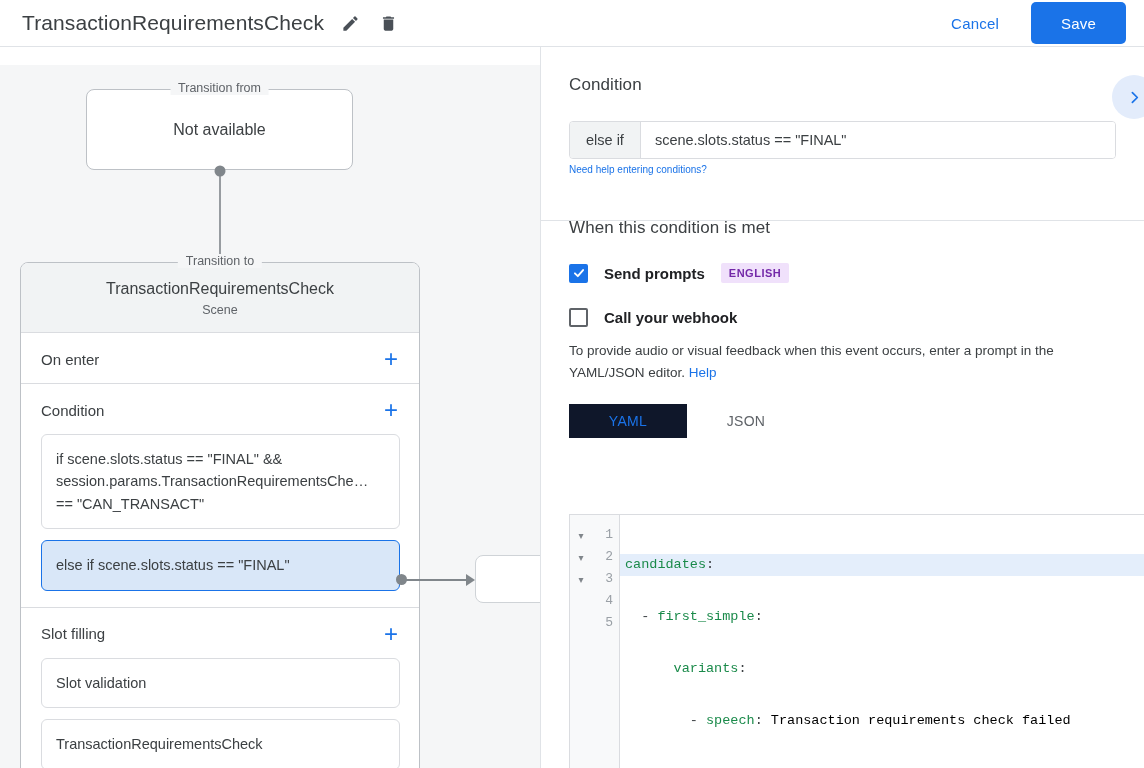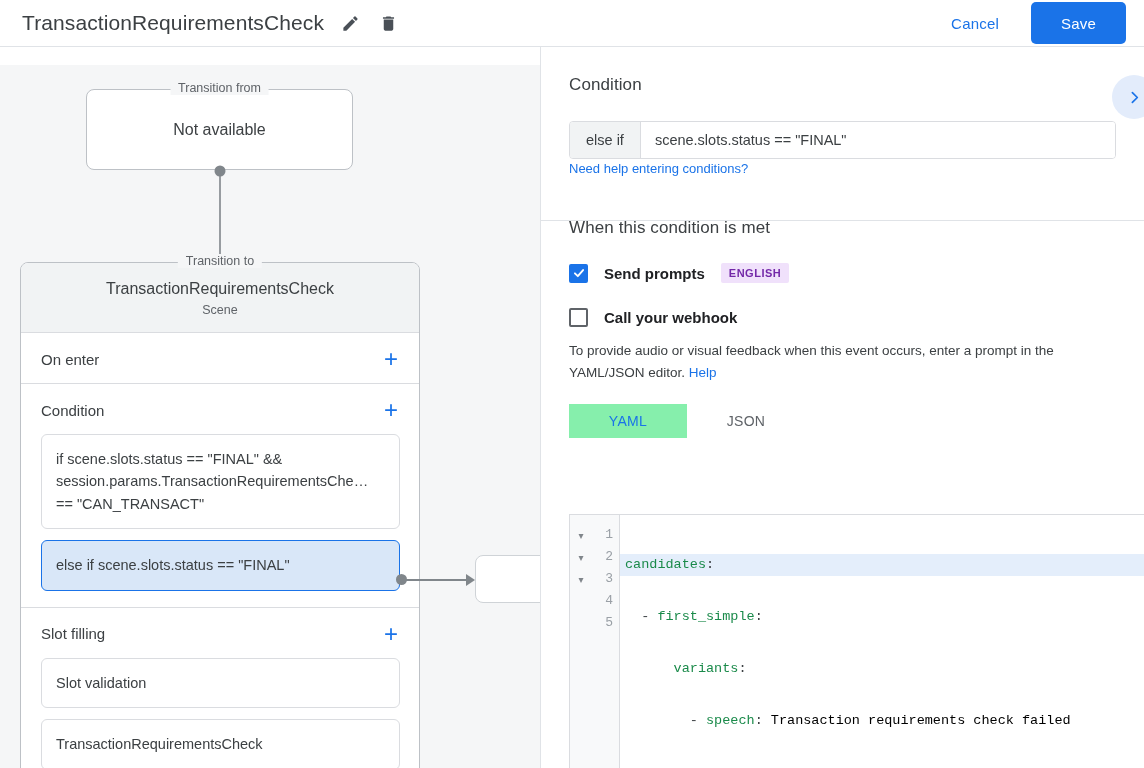--- a/index.html
+++ b/index.html
@@ -135,21 +135,21 @@
   .cond-prefix {
     background: #f1f3f4; border-right: 1px solid #dadce0;
     display: flex; align-items: center; padding: 0 16px;
     font-size: 14.5px; color: #3c4043; white-space: nowrap;
   }
   .cond-input {
     flex: 1; border: none; outline: none; padding: 0 14px;
     font-size: 14.5px; color: #3c4043; font-family: inherit; background: #fff;
   }
   .help-link {
-    display: inline-block; margin-top: 0; font-size: 13px;
+    display: inline-block; margin-top: 0; font-size: 10px;
     color: #1a73e8; text-decoration: none; cursor: pointer;
   }
   .hr {
     position: absolute; left: 0; top: 173px; width: 603px; height: 1px;
     background: #e0e3e7;
   }
 
   .next-btn {
     position: absolute; right: -12px; top: 28px; width: 44px; height: 44px;
     border-radius: 50%; background: #e3ecfb;
@@ -177,21 +177,21 @@
     max-width: 552px;
   }
   .desc a { color: #1a73e8; text-decoration: none; cursor: pointer; }
 
   .tabs { display: flex; margin-top: 21px; }
   .tab {
     width: 118px; height: 34px; display: flex; align-items: center;
     justify-content: center; font-size: 14px; color: #5f6368; cursor: pointer;
     letter-spacing: .3px;
   }
-  .tab.active { background: #86efac; color: #1a73e8; }
+  .tab.active { background: #0f172a; color: #1a73e8; }
 
   .editor {
     position: absolute; left: 28px; top: 467px; width: 586px; height: 301px;
     border: 1px solid #dadce0; border-right: none; border-bottom: none;
     display: flex; background: #fff; overflow: hidden;
   }
   .gutter-fold {
     width: 22px; background: #f8f9fa; padding-top: 9px;
     font-size: 10px; color: #80868b;
   }

